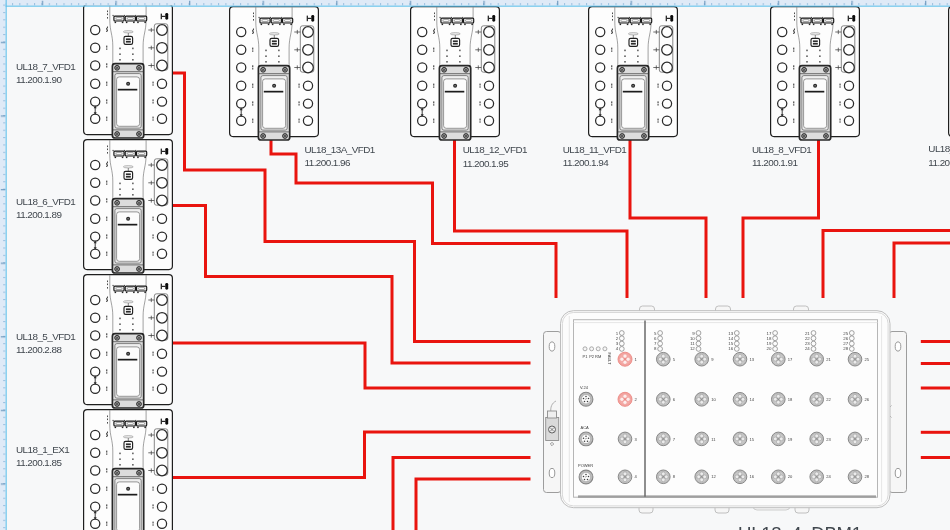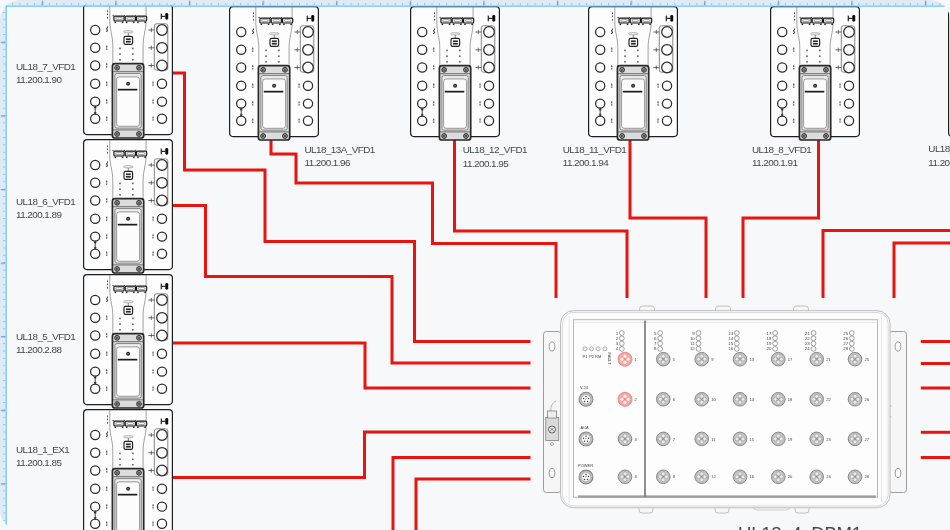--- a/index.html
+++ b/index.html
@@ -1,14 +1,14 @@
 <!DOCTYPE html>
 <html><head><meta charset="utf-8"><style>
 html,body{margin:0;padding:0;background:#f7f8f9;}
-#page{position:relative;width:950px;height:530px;overflow:hidden;background:#f7f8f9;font-family:"Liberation Sans",sans-serif;border-radius:20px;}
+#page{position:relative;width:950px;height:530px;overflow:hidden;background:#f7f8f9;font-family:"Liberation Sans",sans-serif;}
 text{font-family:"Liberation Sans",sans-serif;}
 </style></head><body>
 <div id="page">
 <svg width="950" height="530" viewBox="0 0 950 530" xmlns="http://www.w3.org/2000/svg">
 <defs>
 <symbol id="vfd" width="90" height="134" viewBox="0 0 90 134" overflow="visible">
 <rect x="0.6" y="0.6" width="88.8" height="130" rx="3.5" fill="#fdfdfd" stroke="#1e1e1e" stroke-width="1.2"></rect>
 <path d="M26.8,1 L26.8,16 C26.8,27 29.8,31 29.8,42 L29.8,60" fill="none" stroke="#8a8a8a" stroke-width="0.8"></path>
 <path d="M63.1,1 L63.1,16 C63.1,27 60.1,31 60.1,42 L60.1,60" fill="none" stroke="#8a8a8a" stroke-width="0.8"></path>
 <circle cx="12.2" cy="26" r="4.6" fill="#fff" stroke="#2a2a2a" stroke-width="1.25"></circle>

